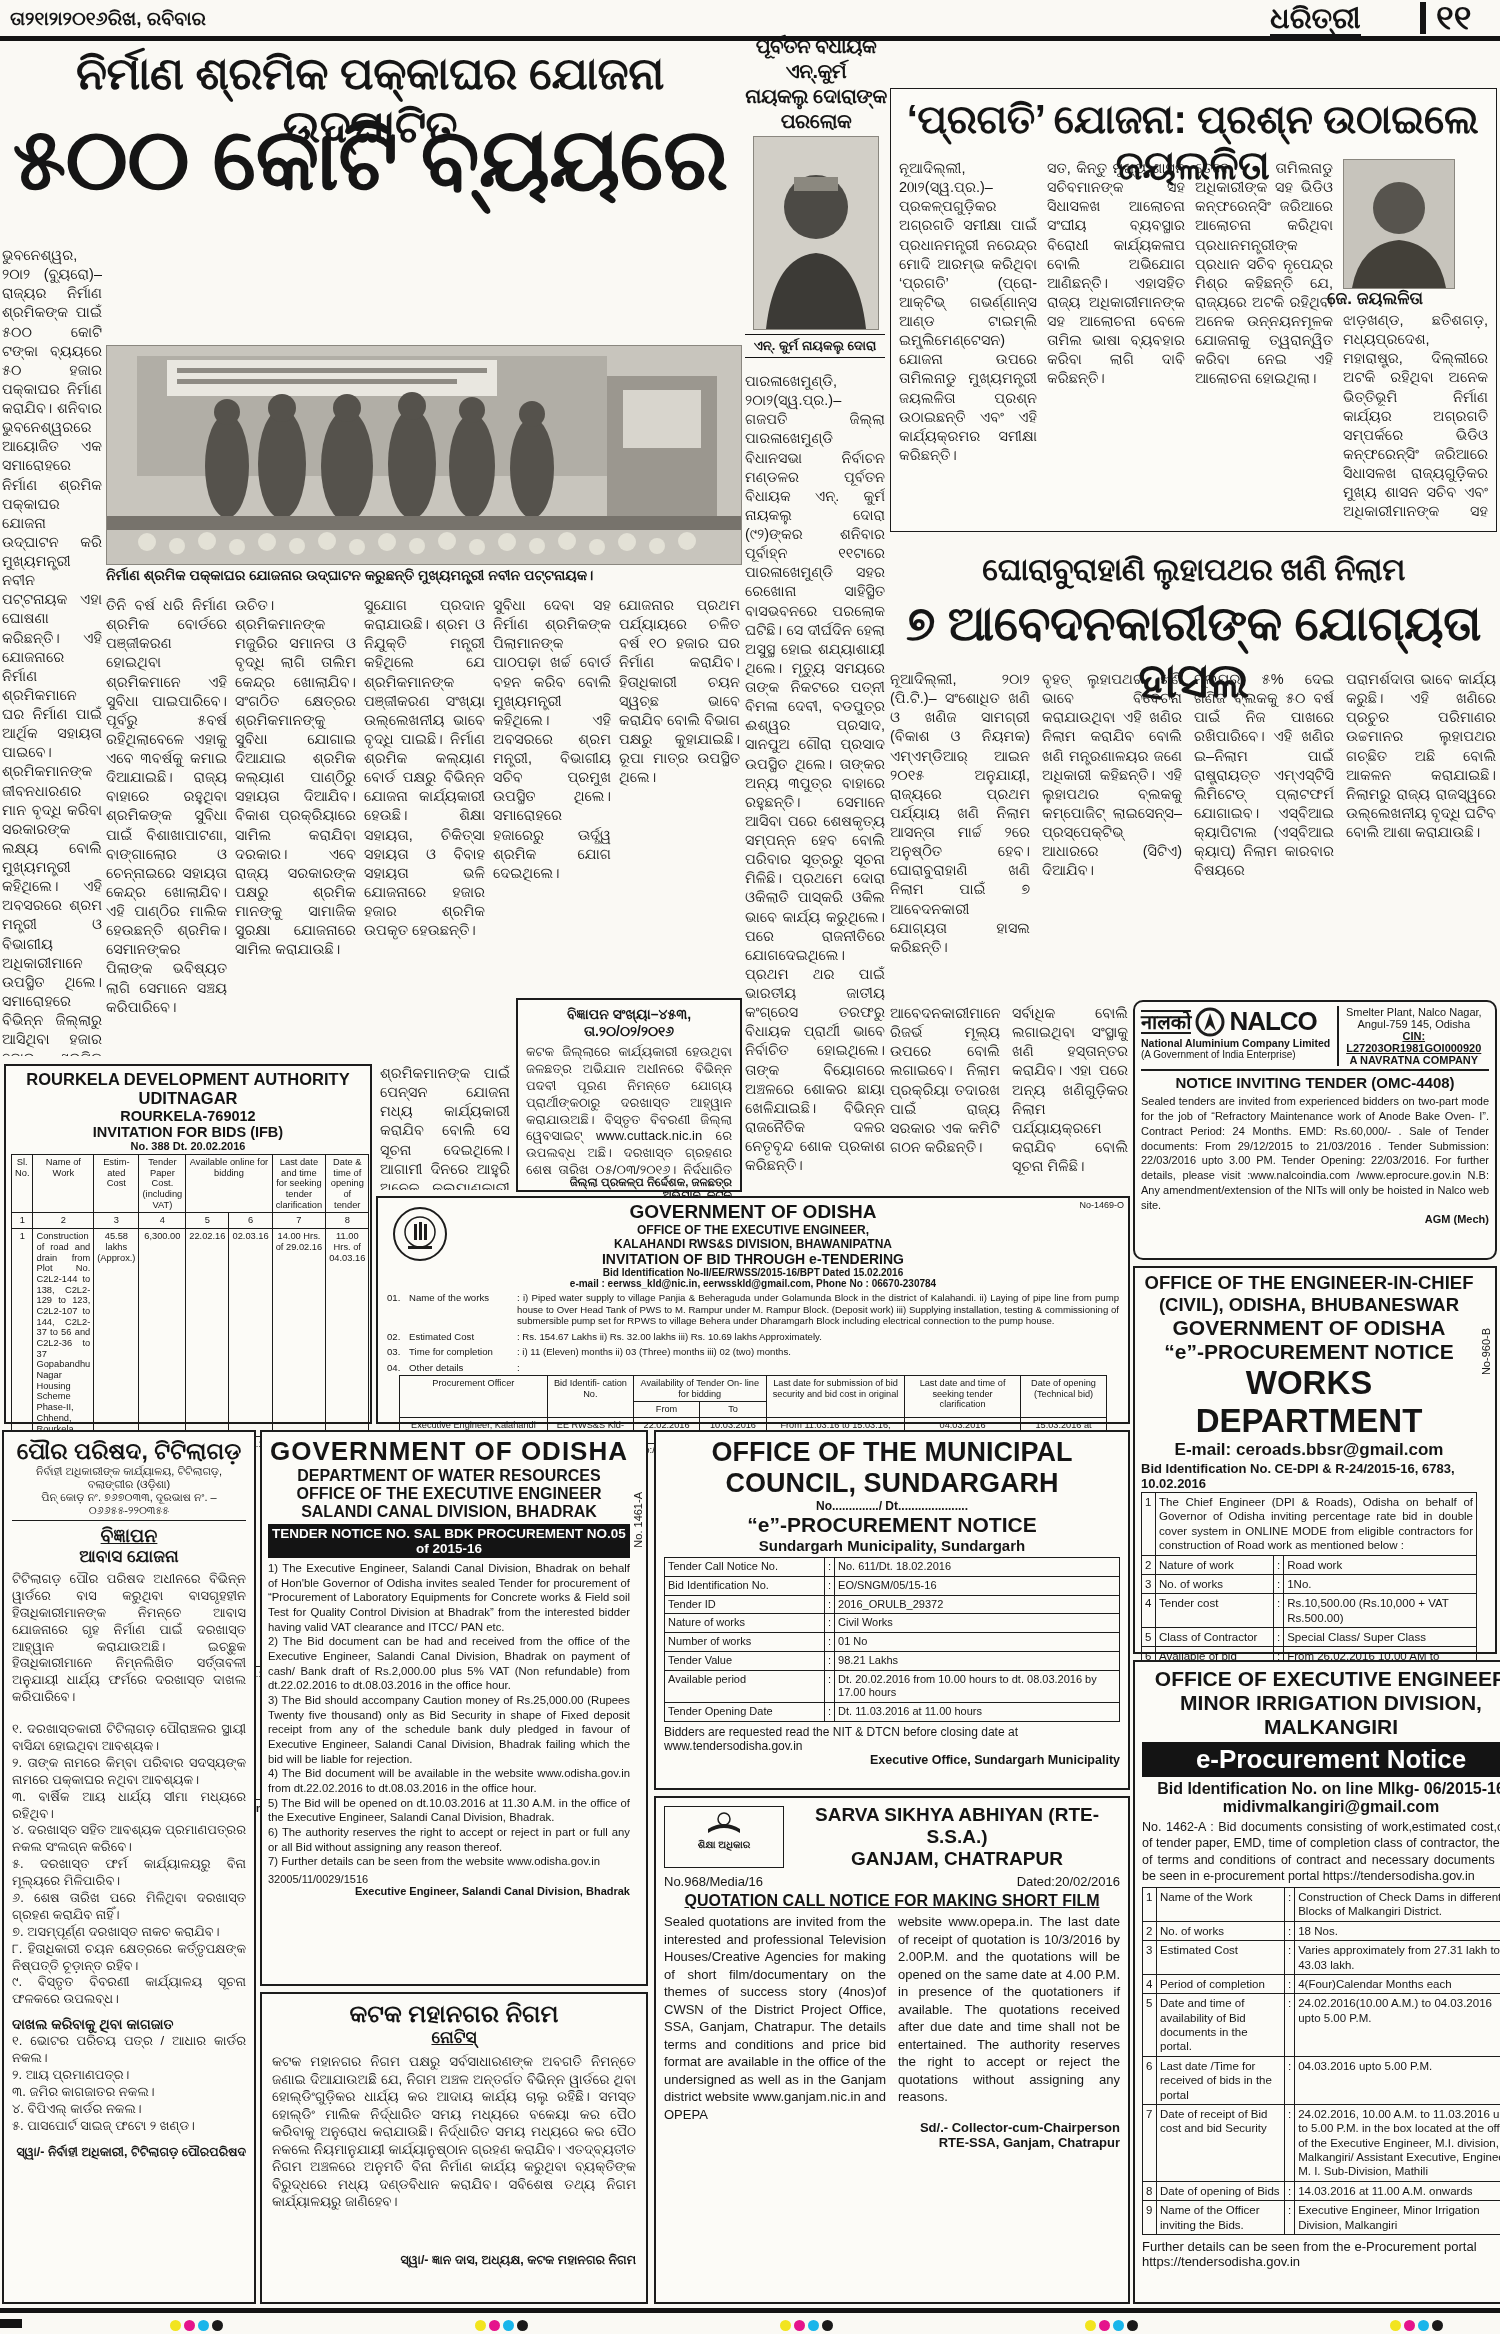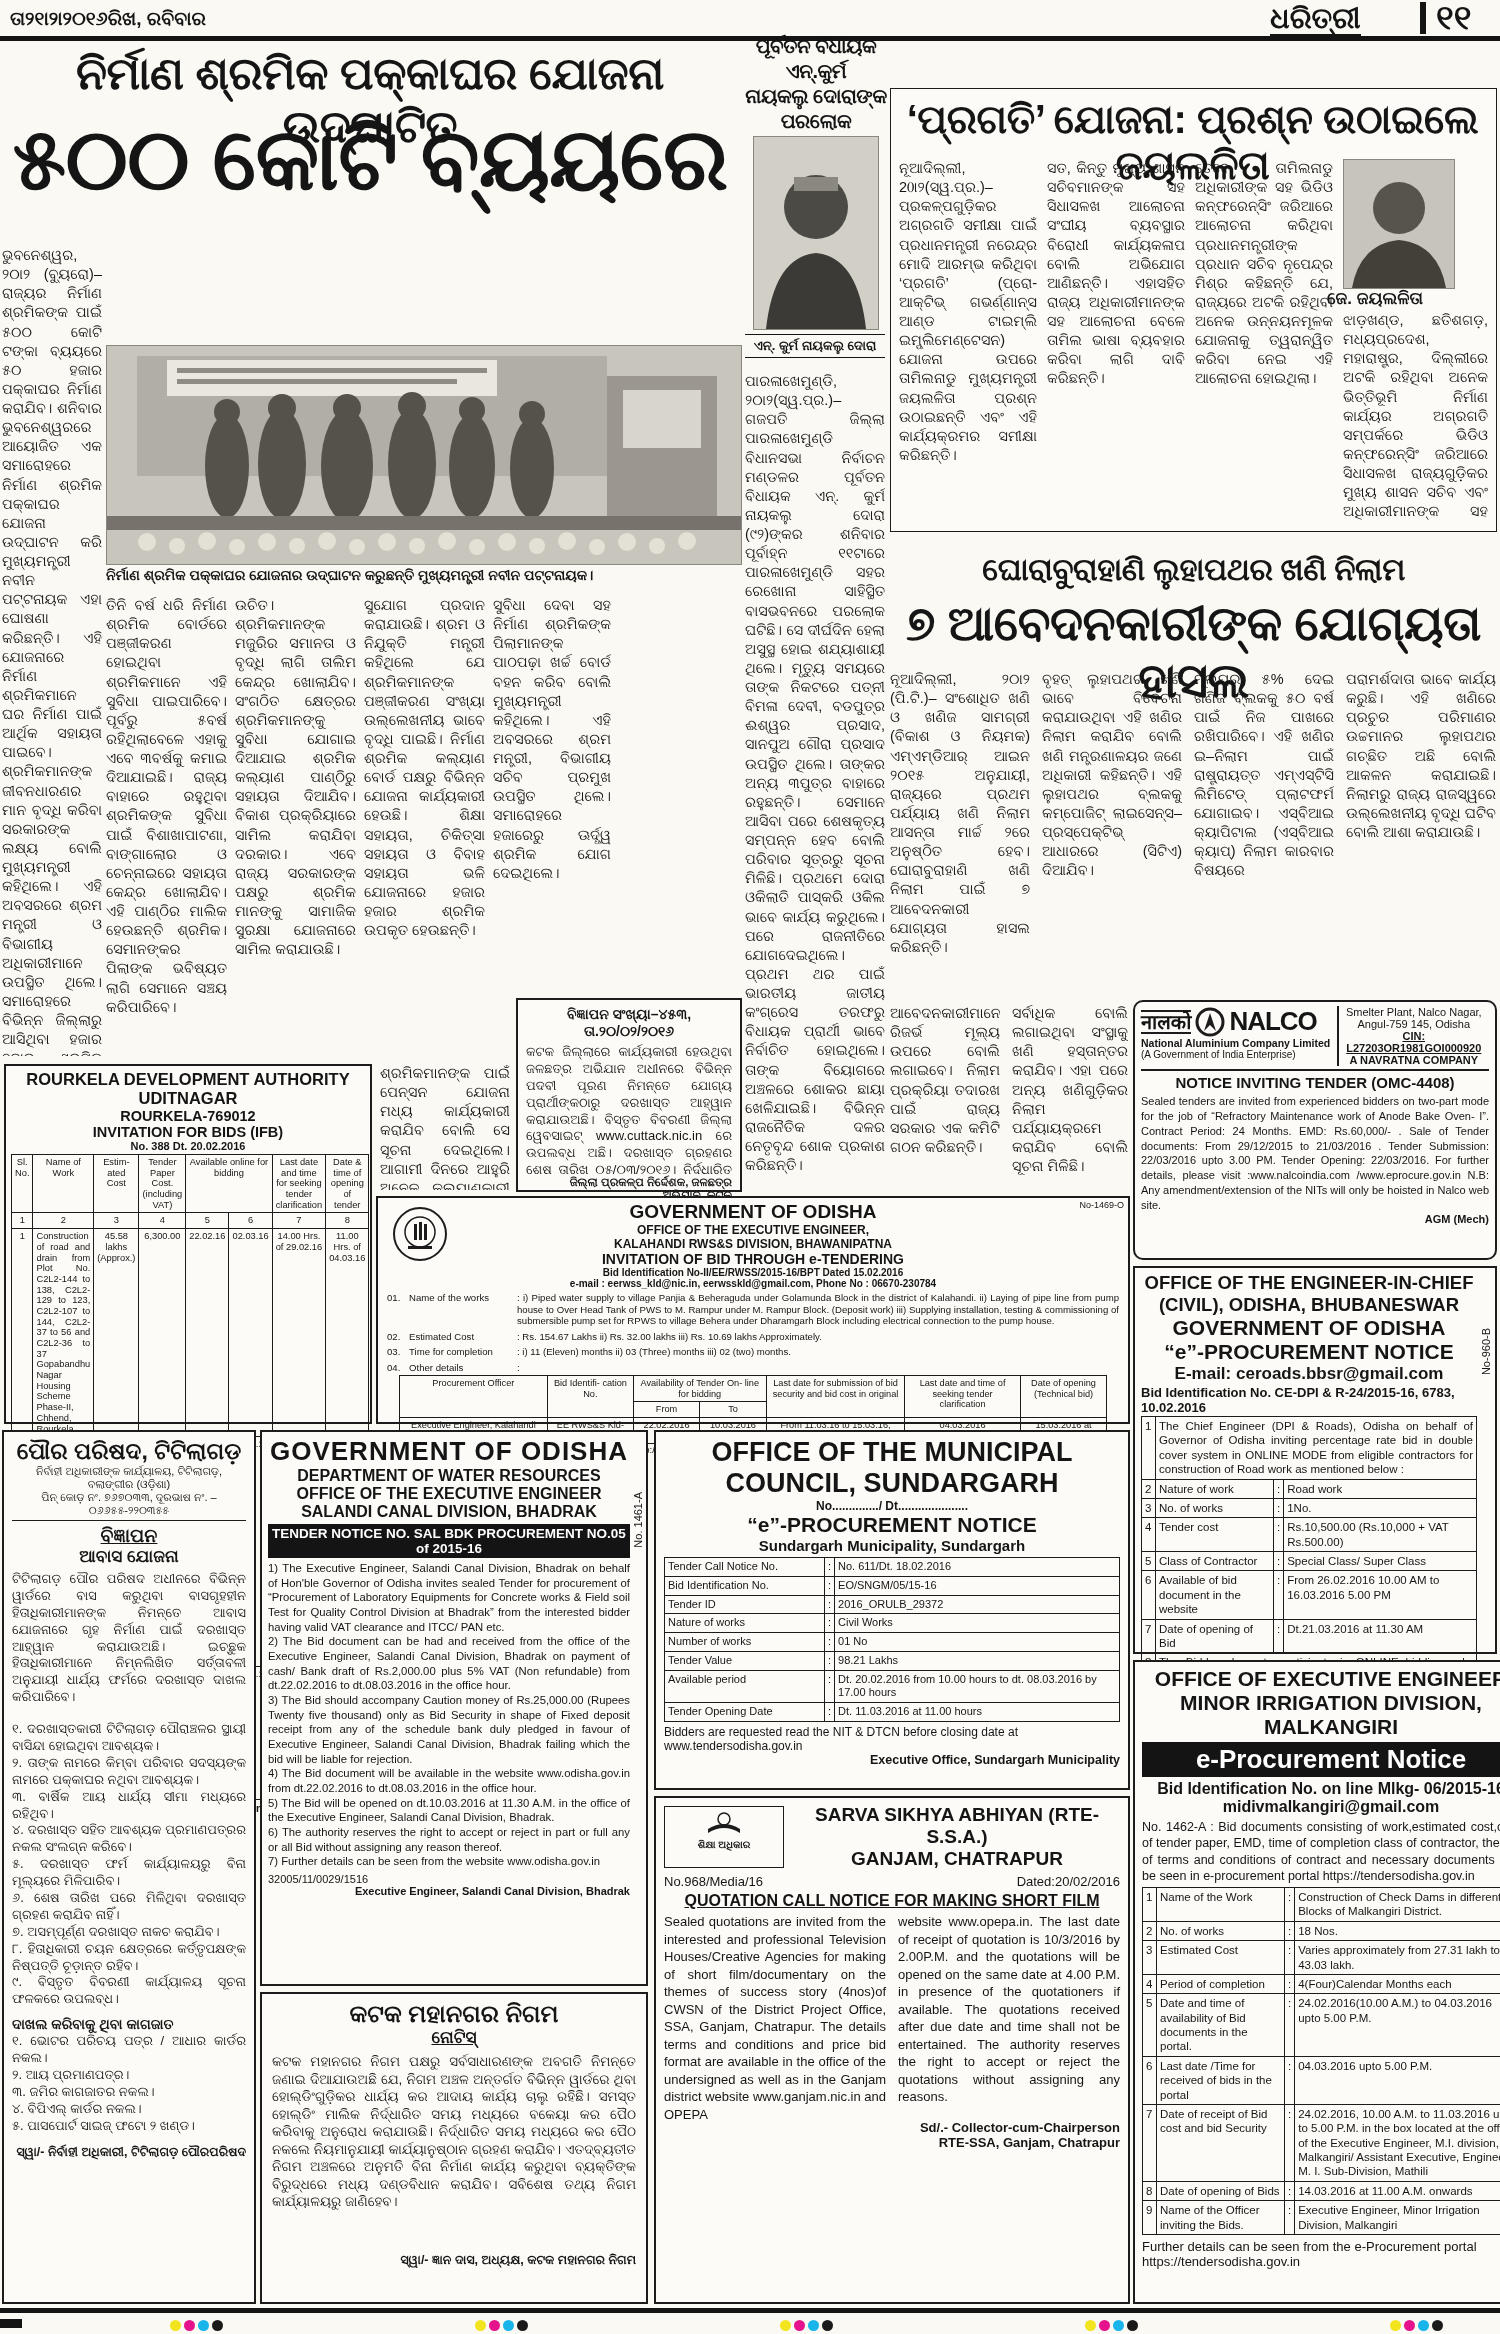--- a/index.html
+++ b/index.html
@@ -91,20 +91,21 @@
       <rect x="0" y="170" width="634" height="14" fill="#77736c"></rect>
     </svg>
   </div>
   <div class="abs caption" style="left:106px;top:567px;width:634px;">ନିର୍ମାଣ ଶ୍ରମିକ ପକ୍କାଘର ଯୋଜନାର ଉଦ୍‌ଘାଟନ କରୁଛନ୍ତି ମୁଖ୍ୟମନ୍ତ୍ରୀ ନବୀନ ପଟ୍ଟନାୟକ।</div>
 
   <div class="abs ob" style="left:2px;top:246px;width:100px;height:810px;">ଭୁବନେଶ୍ୱର, ୨୦ା୨ (ବ୍ୟୁରୋ)– ରାଜ୍ୟର ନିର୍ମାଣ ଶ୍ରମିକଙ୍କ ପାଇଁ ୫୦୦ କୋଟି ଟଙ୍କା ବ୍ୟୟରେ ୫୦ ହଜାର ପକ୍କାଘର ନିର୍ମାଣ କରାଯିବ। ଶନିବାର ଭୁବନେଶ୍ୱରରେ ଆୟୋଜିତ ଏକ ସମାରୋହରେ ନିର୍ମାଣ ଶ୍ରମିକ ପକ୍କାଘର ଯୋଜନା ଉଦ୍‌ଘାଟନ କରି ମୁଖ୍ୟମନ୍ତ୍ରୀ ନବୀନ ପଟ୍ଟନାୟକ ଏହା ଘୋଷଣା କରିଛନ୍ତି। ଏହି ଯୋଜନାରେ ନିର୍ମାଣ ଶ୍ରମିକମାନେ ଘର ନିର୍ମାଣ ପାଇଁ ଆର୍ଥିକ ସହାୟତା ପାଇବେ। ଶ୍ରମିକମାନଙ୍କ ଜୀବନଧାରଣର ମାନ ବୃଦ୍ଧି କରିବା ସରକାରଙ୍କ ଲକ୍ଷ୍ୟ ବୋଲି ମୁଖ୍ୟମନ୍ତ୍ରୀ କହିଥିଲେ। ଏହି ଅବସରରେ ଶ୍ରମ ମନ୍ତ୍ରୀ ଓ ବିଭାଗୀୟ ଅଧିକାରୀମାନେ ଉପସ୍ଥିତ ଥିଲେ। ସମାରୋହରେ ବିଭିନ୍ନ ଜିଲ୍ଲାରୁ ଆସିଥିବା ହଜାର ହଜାର ଶ୍ରମିକ ଯୋଗ ଦେଇଥିଲେ।</div>
   <div class="abs ob" style="left:106px;top:596px;width:121px;height:460px;">ତିନି ବର୍ଷ ଧରି ନିର୍ମାଣ ଶ୍ରମିକ ବୋର୍ଡରେ ପଞ୍ଜୀକରଣ ହୋଇଥିବା ଶ୍ରମିକମାନେ ଏହି ସୁବିଧା ପାଇପାରିବେ। ପୂର୍ବରୁ ୫ବର୍ଷ ରହିଥିଲାବେଳେ ଏହାକୁ ଏବେ ୩ବର୍ଷକୁ କମାଇ ଦିଆଯାଇଛି। ରାଜ୍ୟ ବାହାରେ ରହୁଥିବା ଶ୍ରମିକଙ୍କ ସୁବିଧା ପାଇଁ ବିଶାଖାପାଟଣା, ବାଙ୍ଗାଲୋର ଓ ଚେନ୍ନାଇରେ ସହାୟତା କେନ୍ଦ୍ର ଖୋଲାଯିବ। ଏହି ପାଣ୍ଠିର ମାଲିକ ହେଉଛନ୍ତି ଶ୍ରମିକ। ସେମାନଙ୍କର ପିଲାଙ୍କ ଭବିଷ୍ୟତ ଲାଗି ସେମାନେ ସଞ୍ଚୟ କରିପାରିବେ।</div>
   <div class="abs ob" style="left:235px;top:596px;width:121px;height:460px;">ଉଚିତ। ଶ୍ରମିକମାନଙ୍କ ମଜୁରିର ସମାନତା ଓ ବୃଦ୍ଧି ଲାଗି ତାଲିମ କେନ୍ଦ୍ର ଖୋଲାଯିବ। ସଂଗଠିତ କ୍ଷେତ୍ରର ଶ୍ରମିକମାନଙ୍କୁ ସୁବିଧା ଯୋଗାଇ ଦିଆଯାଇ ଶ୍ରମିକ କଲ୍ୟାଣ ପାଣ୍ଠିରୁ ସହାୟତା ଦିଆଯିବ। ବିକାଶ ପ୍ରକ୍ରିୟାରେ ସାମିଲ କରାଯିବା ଦରକାର। ଏବେ ରାଜ୍ୟ ସରକାରଙ୍କ ପକ୍ଷରୁ ଶ୍ରମିକ ମାନଙ୍କୁ ସାମାଜିକ ସୁରକ୍ଷା ଯୋଜନାରେ ସାମିଲ କରାଯାଉଛି।</div>
   <div class="abs ob" style="left:364px;top:596px;width:121px;height:460px;">ସୁଯୋଗ ପ୍ରଦାନ କରାଯାଉଛି। ଶ୍ରମ ଓ ନିଯୁକ୍ତି ମନ୍ତ୍ରୀ କହିଥିଲେ ଯେ ଶ୍ରମିକମାନଙ୍କ ପଞ୍ଜୀକରଣ ସଂଖ୍ୟା ଉଲ୍ଲେଖନୀୟ ଭାବେ ବୃଦ୍ଧି ପାଇଛି। ନିର୍ମାଣ ଶ୍ରମିକ କଲ୍ୟାଣ ବୋର୍ଡ ପକ୍ଷରୁ ବିଭିନ୍ନ ଯୋଜନା କାର୍ଯ୍ୟକାରୀ ହେଉଛି। ଶିକ୍ଷା ସହାୟତା, ଚିକିତ୍ସା ସହାୟତା ଓ ବିବାହ ସହାୟତା ଭଳି ଯୋଜନାରେ ହଜାର ହଜାର ଶ୍ରମିକ ଉପକୃତ ହେଉଛନ୍ତି।</div>
   <div class="abs ob" style="left:493px;top:596px;width:118px;height:394px;">ସୁବିଧା ଦେବା ସହ ନିର୍ମାଣ ଶ୍ରମିକଙ୍କ ପିଲାମାନଙ୍କ ପାଠପଢ଼ା ଖର୍ଚ୍ଚ ବୋର୍ଡ ବହନ କରିବ ବୋଲି ମୁଖ୍ୟମନ୍ତ୍ରୀ କହିଥିଲେ। ଏହି ଅବସରରେ ଶ୍ରମ ମନ୍ତ୍ରୀ, ବିଭାଗୀୟ ସଚିବ ପ୍ରମୁଖ ଉପସ୍ଥିତ ଥିଲେ। ସମାରୋହରେ ହଜାରେରୁ ଊର୍ଦ୍ଧ୍ୱ ଶ୍ରମିକ ଯୋଗ ଦେଇଥିଲେ।</div>
+  <div class="abs ob" style="left:619px;top:596px;width:121px;height:394px;">ଯୋଜନାର ପ୍ରଥମ ପର୍ଯ୍ୟାୟରେ ଚଳିତ ବର୍ଷ ୧୦ ହଜାର ଘର ନିର୍ମାଣ କରାଯିବ। ହିତାଧିକାରୀ ଚୟନ ସ୍ୱଚ୍ଛ ଭାବେ କରାଯିବ ବୋଲି ବିଭାଗ ପକ୍ଷରୁ କୁହାଯାଇଛି। ରୂପା ମାତ୍ର ଉପସ୍ଥିତ ଥିଲେ।</div>
   <div class="abs ob" style="left:380px;top:1064px;width:130px;height:126px;">ଶ୍ରମିକମାନଙ୍କ ପାଇଁ ପେନ୍‌ସନ ଯୋଜନା ମଧ୍ୟ କାର୍ଯ୍ୟକାରୀ କରାଯିବ ବୋଲି ସେ ସୂଚନା ଦେଇଥିଲେ। ଆଗାମୀ ଦିନରେ ଆହୁରି ଅନେକ କଲ୍ୟାଣକାରୀ ଯୋଜନା ହାତକୁ ନିଆଯିବ।</div>
 
   <div class="abs headline ctr" style="left:745px;top:34px;width:142px;font-size:20px;line-height:1.25;">
     <span>ପୂର୍ବତନ ବିଧାୟକ ଏନ୍.କୁର୍ମ</span><br>
     <span>ନାୟକଲୁ ଦୋରାଙ୍କ ପରଲୋକ</span>
   </div>
   <div class="abs ph" style="left:753px;top:136px;width:124px;height:192px;">
     <svg width="124" height="192" viewBox="0 0 124 192">
       <rect width="124" height="192" fill="#d2cfc7"></rect>
       <circle cx="62" cy="70" r="32" fill="#4c4a45"></circle>
@@ -319,20 +320,21 @@
     <div class="just" style="font-size:11px;line-height:1.35;">Sealed tenders are invited from experienced bidders on two-part mode for the job of “Refractory Maintenance work of Anode Bake Oven- I”. Contract Period: 24 Months. EMD: Rs.60,000/- . Sale of Tender documents: From 29/12/2015 to 21/03/2016 . Tender Submission: 22/03/2016 upto 3.00 PM. Tender Opening: 22/03/2016. For further details, please visit :www.nalcoindia.com /www.eprocure.gov.in N.B: Any amendment/extension of the NITs will only be hoisted in Nalco web site.</div>
     <div class="rt b" style="font-size:11px;">AGM (Mech)</div>
   </div>
 
   <div class="abs box" style="left:1133px;top:1266px;width:364px;height:388px;padding:4px 18px 4px 6px;">
     <div class="abs vlabel" style="right:3px;top:60px;">No-960-B</div>
     <div class="ctr b" style="font-size:18.5px;">OFFICE OF THE ENGINEER-IN-CHIEF</div>
     <div class="ctr b" style="font-size:18.5px;">(CIVIL), ODISHA, BHUBANESWAR</div>
     <div class="ctr b" style="font-size:21px;">GOVERNMENT OF ODISHA</div>
     <div class="ctr b" style="font-size:21px;">“e”-PROCUREMENT NOTICE</div>
+    <div class="ctr b" style="font-size:33px;">WORKS DEPARTMENT</div>
     <div class="ctr b" style="font-size:17px;">E-mail: ceroads.bbsr@gmail.com</div>
     <div class="b" style="font-size:13px;margin:1px 0;">Bid Identification No. CE-DPI &amp; R-24/2015-16, 6783, 10.02.2016</div>
     <table style="font-size:11.5px;line-height:1.25;">
       <colgroup>
           <col style="width:14px">
           <col style="width:118px">
           <col style="width:8px">
           <col>
         </colgroup>
       <tbody>

